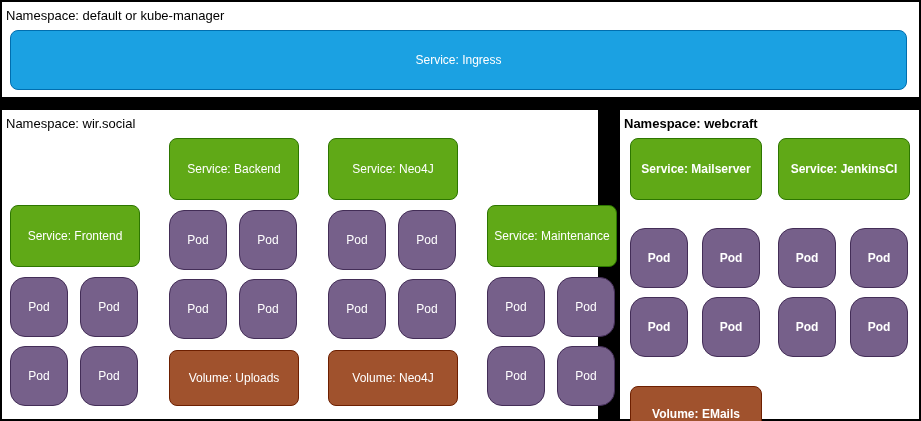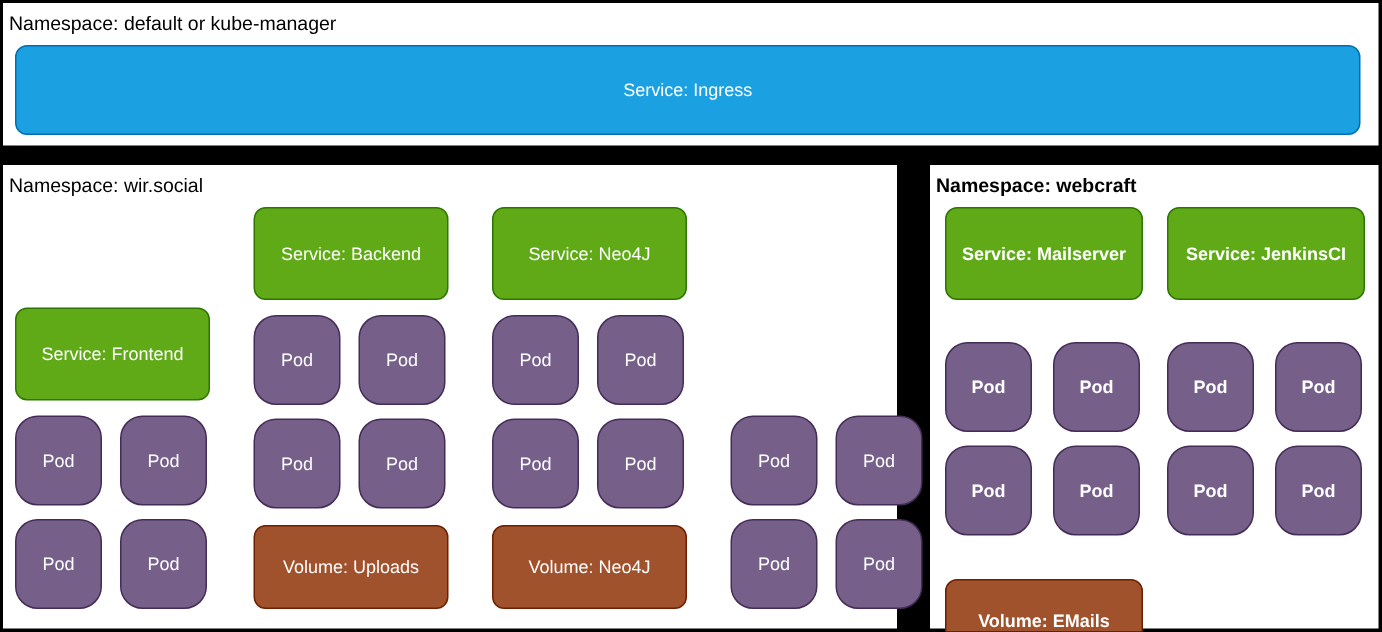--- a/index.html
+++ b/index.html
@@ -122,20 +122,21 @@
           <div class="box service">Service: Neo4J</div>
           <div class="pod-grid">
             <div class="box pod">Pod</div>
             <div class="box pod">Pod</div>
             <div class="box pod">Pod</div>
             <div class="box pod">Pod</div>
           </div>
           <div class="box volume">Volume: Neo4J</div>
         </div>
         <div class="group">
+          <div class="box service">Service: Maintenance</div>
           <div class="pod-grid">
             <div class="box pod">Pod</div>
             <div class="box pod">Pod</div>
             <div class="box pod">Pod</div>
             <div class="box pod">Pod</div>
           </div>
         </div>
       </div>
   </section>
 

